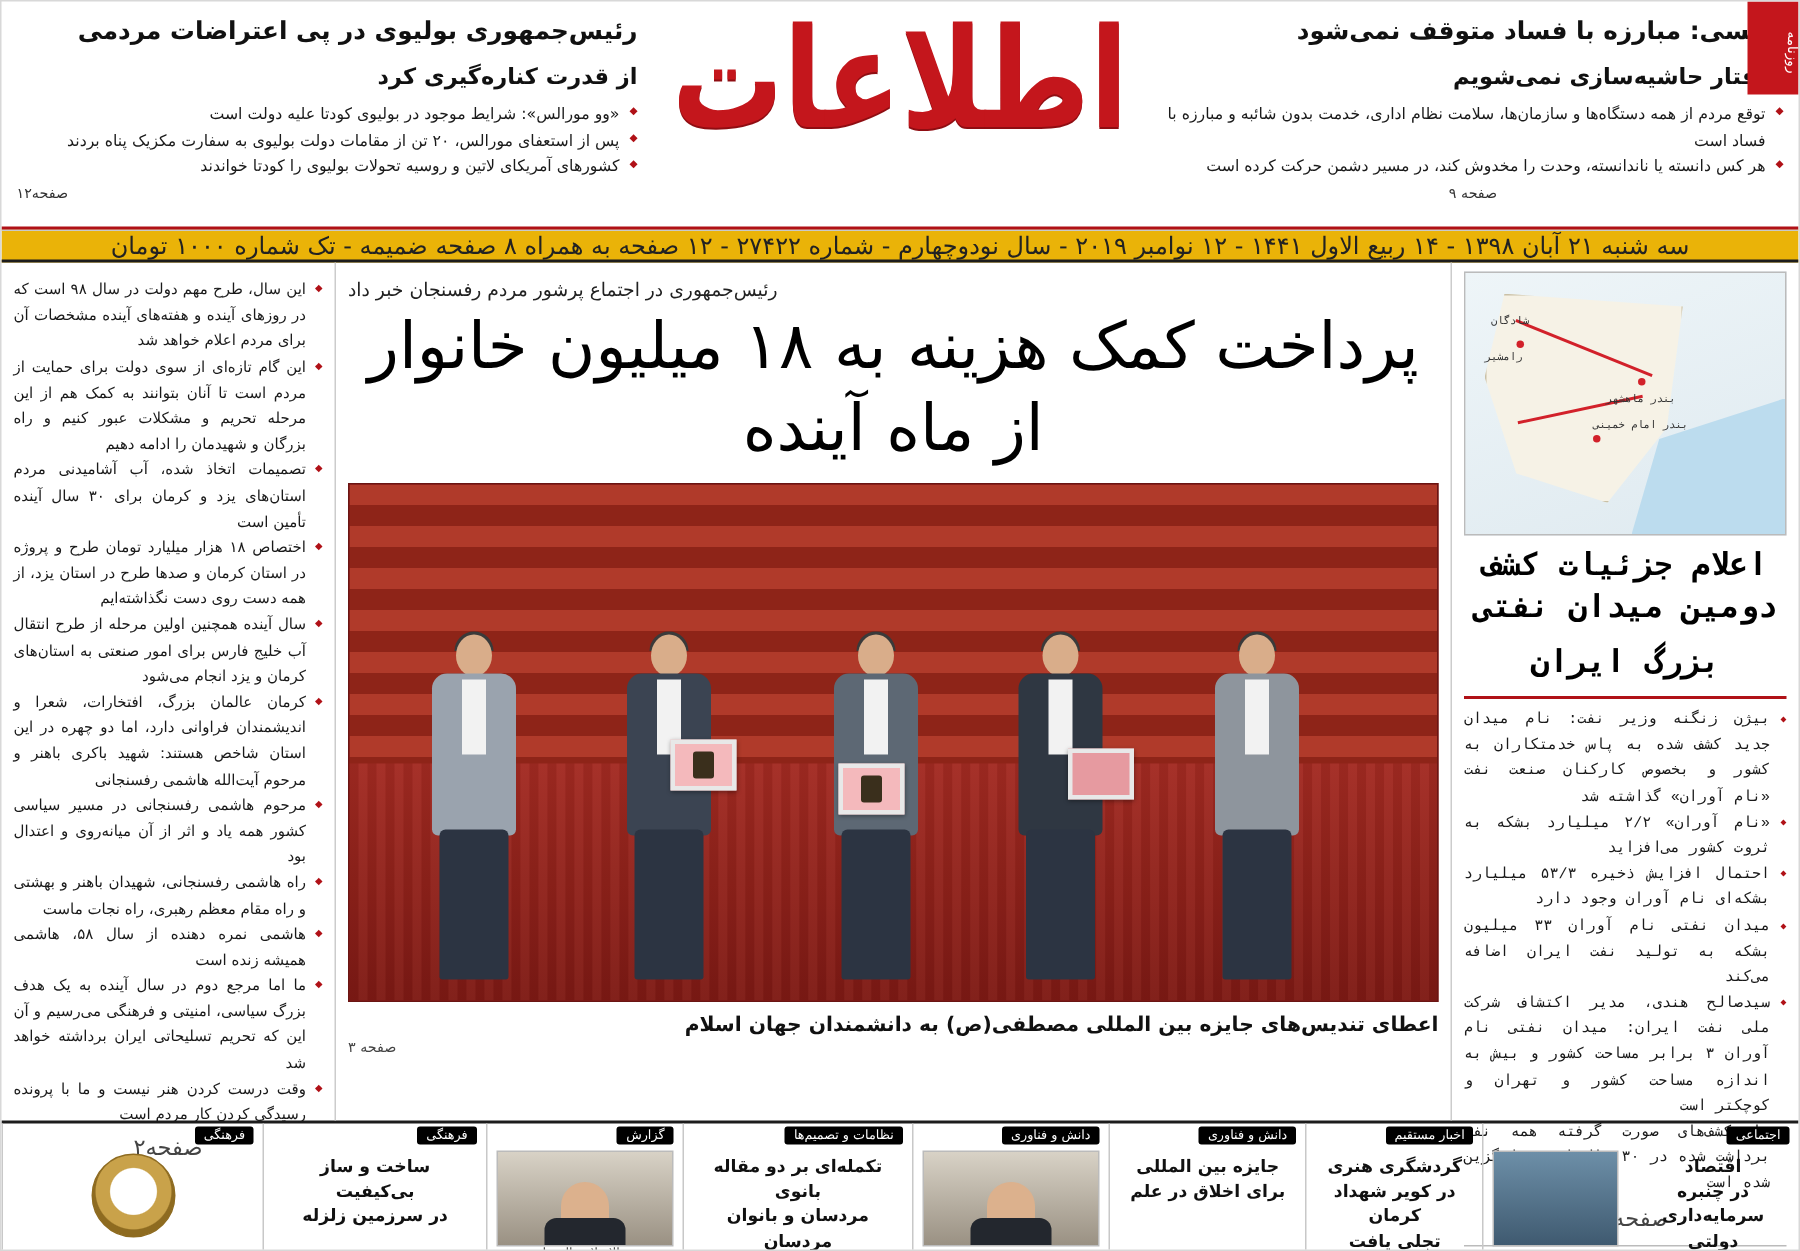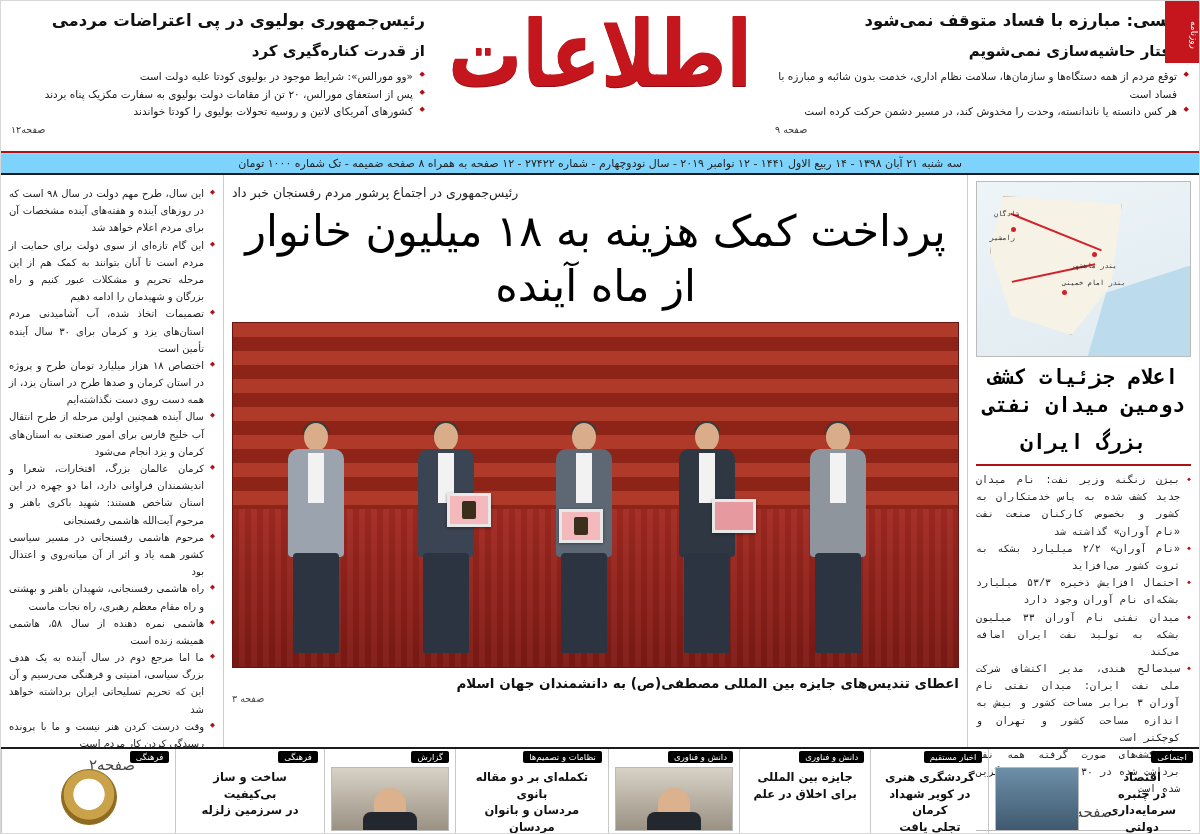--- a/index.html
+++ b/index.html
@@ -74,21 +74,21 @@
     content: "◆";
     position: absolute;
     right: 0; top: 1px;
     font-size: 7px;
     color: #b01117;
   }
   .page-ref {
     font-size: 9.5px;
     color: #333;
     margin-top: 4px;
-    text-align: left;
+    text-align: center;
   }
   .mh-right .page-ref { text-align: left; }
 
   .flag-tab {
     position: absolute;
     top: 0; right: 0;
     width: 34px; height: 62px;
     background: #c4161c;
     color: #fff;
     font-size: 9px;
@@ -99,23 +99,23 @@
   }
 
   
   .datebar {
     height: 22px;
     border-top: 1px solid #c9c9c9;
     border-bottom: 2px solid #1c1c1c;
     display: flex;
     align-items: center;
     justify-content: center;
-    font-size: 11px;
+    font-size: 16px;
     color: #222;
-    background: #7dd3fc;
+    background: #eab308;
   }
 
   
   .body-grid {
     display: flex;
     flex-direction: row;
     height: 572px;
     direction: rtl;
   }
   .col-main {

